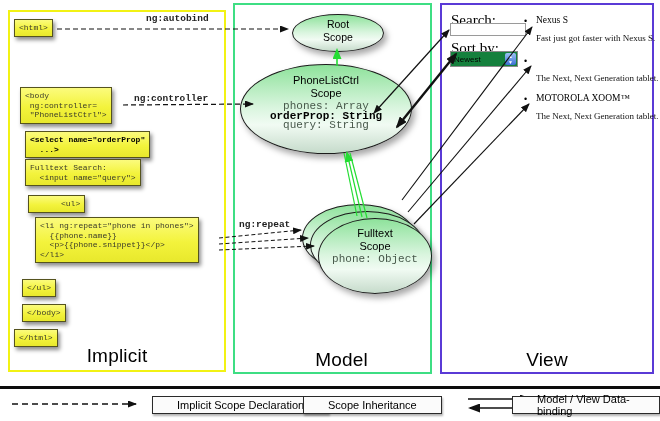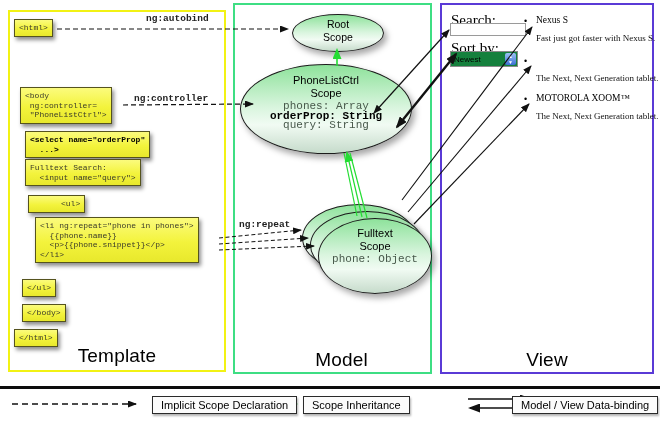--- a/index.html
+++ b/index.html
@@ -40,30 +40,30 @@
   #sort-select .stepper{width:11px;height:12px;margin:1px;border-radius:2px;
                background:linear-gradient(180deg,#9ec3f5,#3b6fd4);color:#fff;font-size:5px;
                line-height:6px;text-align:center;}
   .vitem-title{position:absolute;font-family:"Liberation Serif",serif;font-size:9.5px;color:#000;}
   .vitem-desc{position:absolute;font-family:"Liberation Serif",serif;font-size:9px;color:#111;}
   .bullet{position:absolute;font-size:9px;color:#000;}
   
   #separator{position:absolute;left:0;top:386px;width:660px;height:3px;background:#0c0c0c;}
   .legend-box{position:absolute;top:396px;height:16px;border:1px solid #2a2a2a;background:#fbfbfb;
               box-shadow:1px 2px 2px rgba(0,0,0,.3);font-size:11px;color:#000;
-              display:flex;align-items:center;padding:0 8px;}
+              display:flex;align-items:center;padding:0 24px;}
   svg{position:absolute;left:0;top:0;pointer-events:none;}
 </style>
 </head>
 <body>
 
 <div id="stage">
 
   <div class="panel" id="panel-template">
-    <div class="panel-label" style="top:333px;">Template</div>
+    <div class="panel-label" style="top:333px;">Implicit</div>
   </div>
   <div class="panel" id="panel-model">
     <div class="panel-label" style="top:344px;padding-left:18px;">Model</div>
   </div>
   <div class="panel" id="panel-view">
     <div class="panel-label" style="top:344px;">View</div>
   </div>
 
   <div class="codebox" style="left:14px;top:19px;">
     <span>&lt;html&gt;</span>

